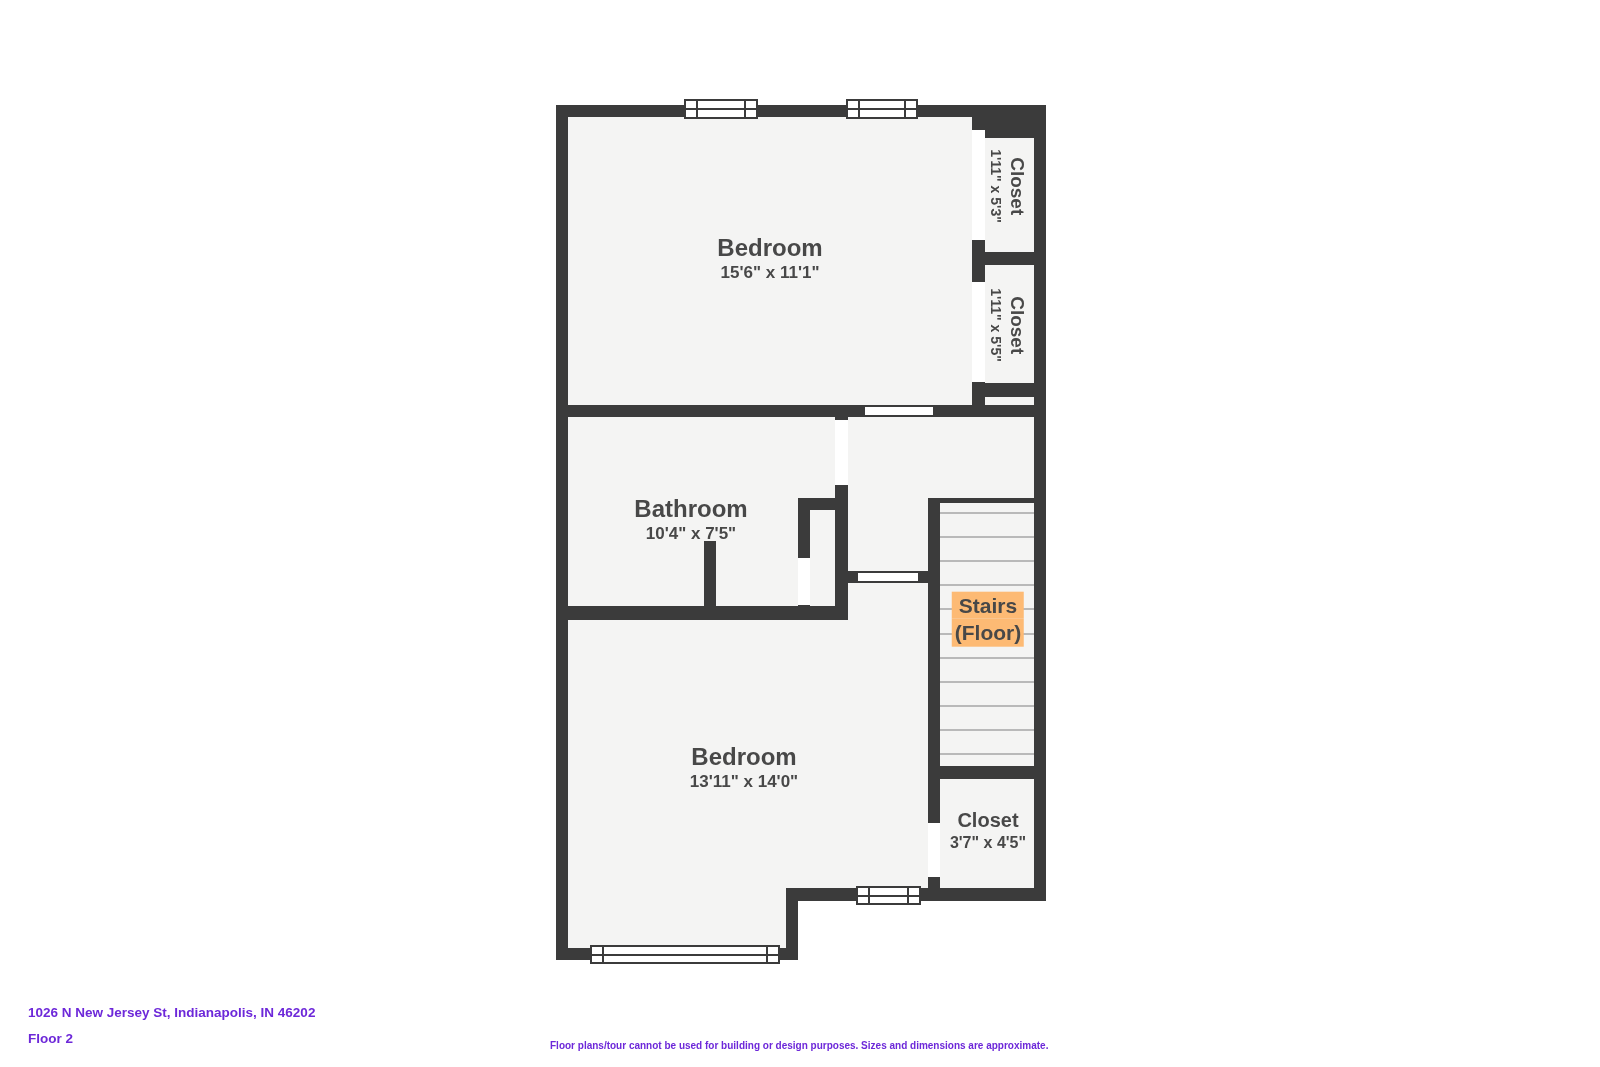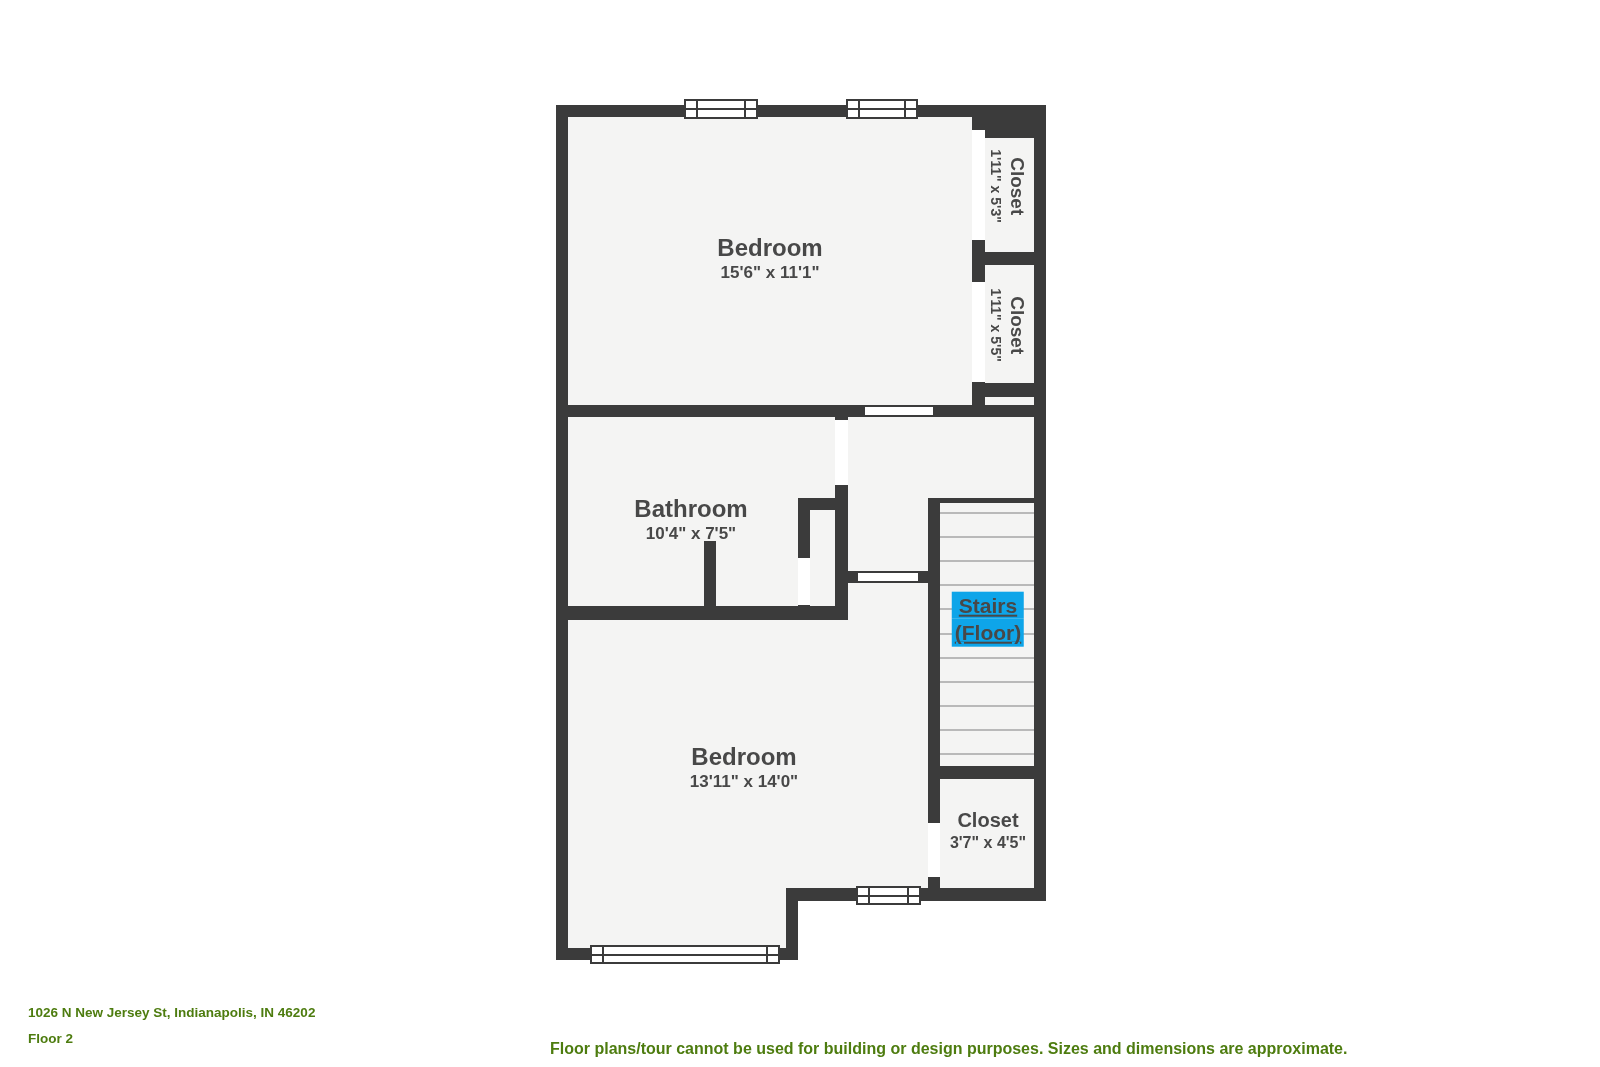--- a/index.html
+++ b/index.html
@@ -13,28 +13,28 @@
   .window{position:absolute;background:#ffffff;border:2px solid #3b3b3b;box-sizing:border-box;z-index:5;}
   .window::before,.window::after{content:"";position:absolute;top:0;bottom:0;width:2px;background:#3b3b3b;}
   .window::before{left:10px;}
   .window::after{right:10px;}
   .window .wmid{position:absolute;left:0;right:0;top:50%;height:2px;margin-top:-1px;background:#3b3b3b;}
   .room-label{position:absolute;transform:translate(-50%,-50%);text-align:center;color:#484848;z-index:6;white-space:nowrap;}
   .room-label .t{font-weight:700;font-size:24px;line-height:1.15;}
   .room-label .d{font-weight:700;font-size:17px;line-height:1.35;}
   .room-label.sm .t{font-size:20px;}
   .room-label.sm .d{font-size:16px;}
-  .room-label.stairs .t{font-size:21px;line-height:1.3;background:#0ea5e9;padding:0 3px;text-decoration:underline;}
+  .room-label.stairs .t{font-size:21px;line-height:1.3;background:#fdba74;padding:0 3px;}
   .room-label.v{writing-mode:vertical-rl;}
   .room-label.v .t{font-size:19px;line-height:1.2;}
   .room-label.v .d{font-size:14px;line-height:1.4;}
-  .footer-text{position:absolute;color:#4d7c0f;font-weight:700;z-index:6;white-space:nowrap;}
+  .footer-text{position:absolute;color:#6d28d9;font-weight:700;z-index:6;white-space:nowrap;}
   .addr{left:28px;top:1005px;font-size:13.5px;}
   .floor{left:28px;top:1031px;font-size:13.5px;}
-  .disclaimer{left:550px;top:1040px;font-size:16px;}
+  .disclaimer{left:550px;top:1040px;font-size:10px;}
 </style>
 </head>
 <body>
 
 <div class="canvas">
 
   <div class="fill" style="left:556px;top:105px;width:490px;height:796px"></div>
   <div class="fill" style="left:556px;top:901px;width:242px;height:59px"></div>
 
   <div class="tread" style="top:512px"></div>

